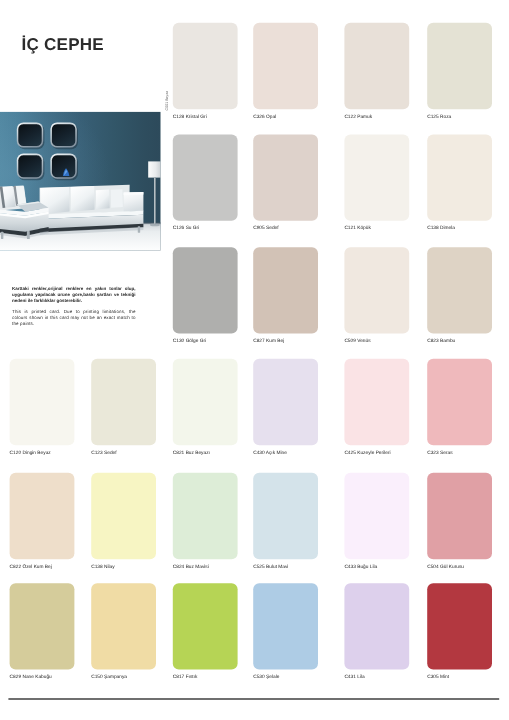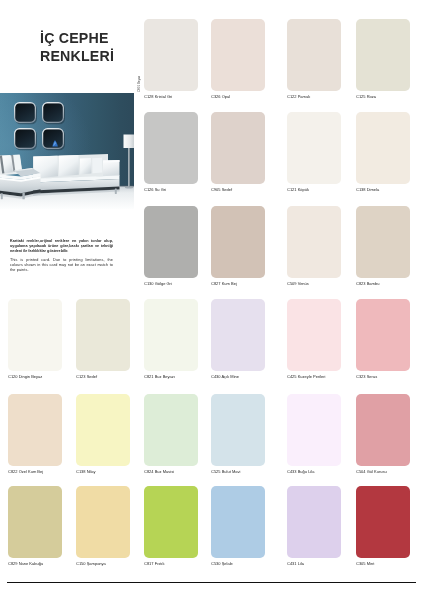--- a/index.html
+++ b/index.html
@@ -1,20 +1,20 @@
 <!DOCTYPE html>
 <html lang="tr"><head>
 <meta charset="utf-8">
 <title>IC CEPHE RENKLERI</title>
 <style>
   html,body{margin:0;padding:0;background:#fff;}
   body{width:424px;height:600px;overflow:hidden;
        font-family:"Liberation Sans",sans-serif;color:#1a1a1a;}
   .page{position:relative;width:424px;height:600px;background:#fff;}
-  .title{position:absolute;left:40px;top:29px;
+  .title{position:absolute;left:18px;top:29px;
          font-size:14.2px;font-weight:700;line-height:18.3px;
          letter-spacing:0.2px;color:#2b2b2b;}
   .title div{white-space:nowrap;}
   .photo{position:absolute;left:0;top:93px;width:134px;height:116px;overflow:hidden;}
   .photo svg{display:block;}
   .note{position:absolute;left:10px;top:239px;width:103px;}
   .note p{margin:0;font-size:3.75px;line-height:4.8px;color:#1f1f1f;
           text-align:justify;}
   .note p.tr{font-weight:700;}
   .note p.en{margin-top:5.0px;font-weight:400;letter-spacing:0.12px;}
@@ -24,21 +24,20 @@
   .side-label{position:absolute;font-size:3.0px;color:#555;white-space:nowrap;
        transform-origin:left top;}
   .rule{position:absolute;left:7px;top:582px;width:409px;height:1.1px;background:#111;}
 </style>
 </head>
 <body>
 
 <div class="page">
   <div class="title">
     <div>İÇ CEPHE</div>
-    <div>RENKLERİ</div>
   </div>
 
 <div class="photo">
 <svg width="134" height="116" viewBox="0 0 134 116" xmlns="http://www.w3.org/2000/svg" shape-rendering="geometricPrecision">
   <defs>
     <linearGradient id="wallg" x1="0" y1="0" x2="1" y2="0">
       <stop offset="0" stop-color="#5086a0"></stop>
       <stop offset="0.10" stop-color="#4a7f9a"></stop>
       <stop offset="0.28" stop-color="#416e87"></stop>
       <stop offset="0.50" stop-color="#385f76"></stop>

